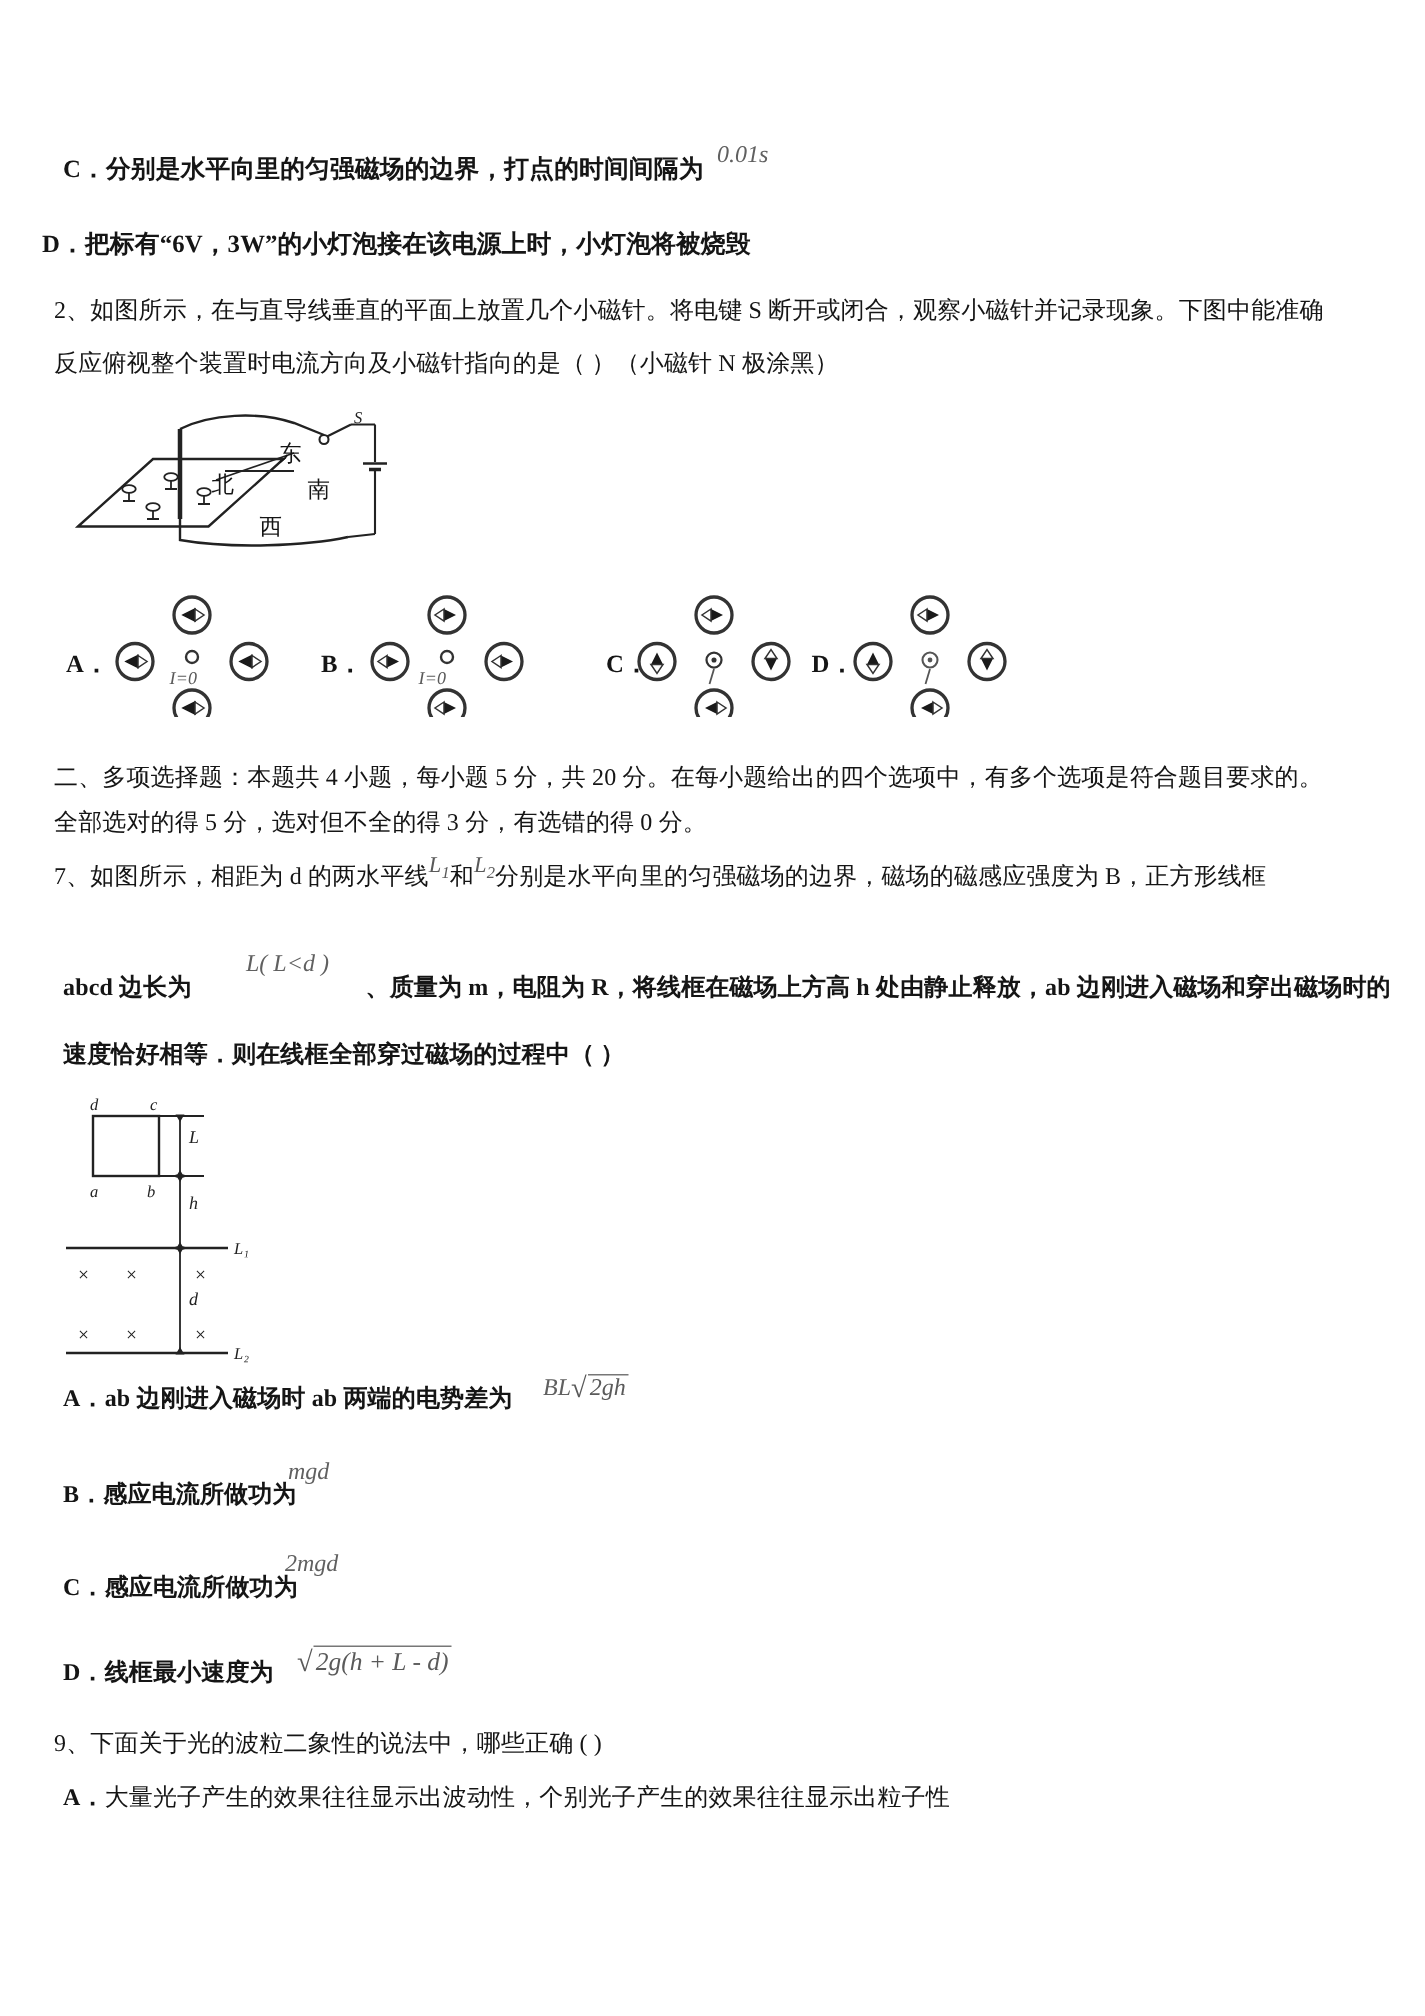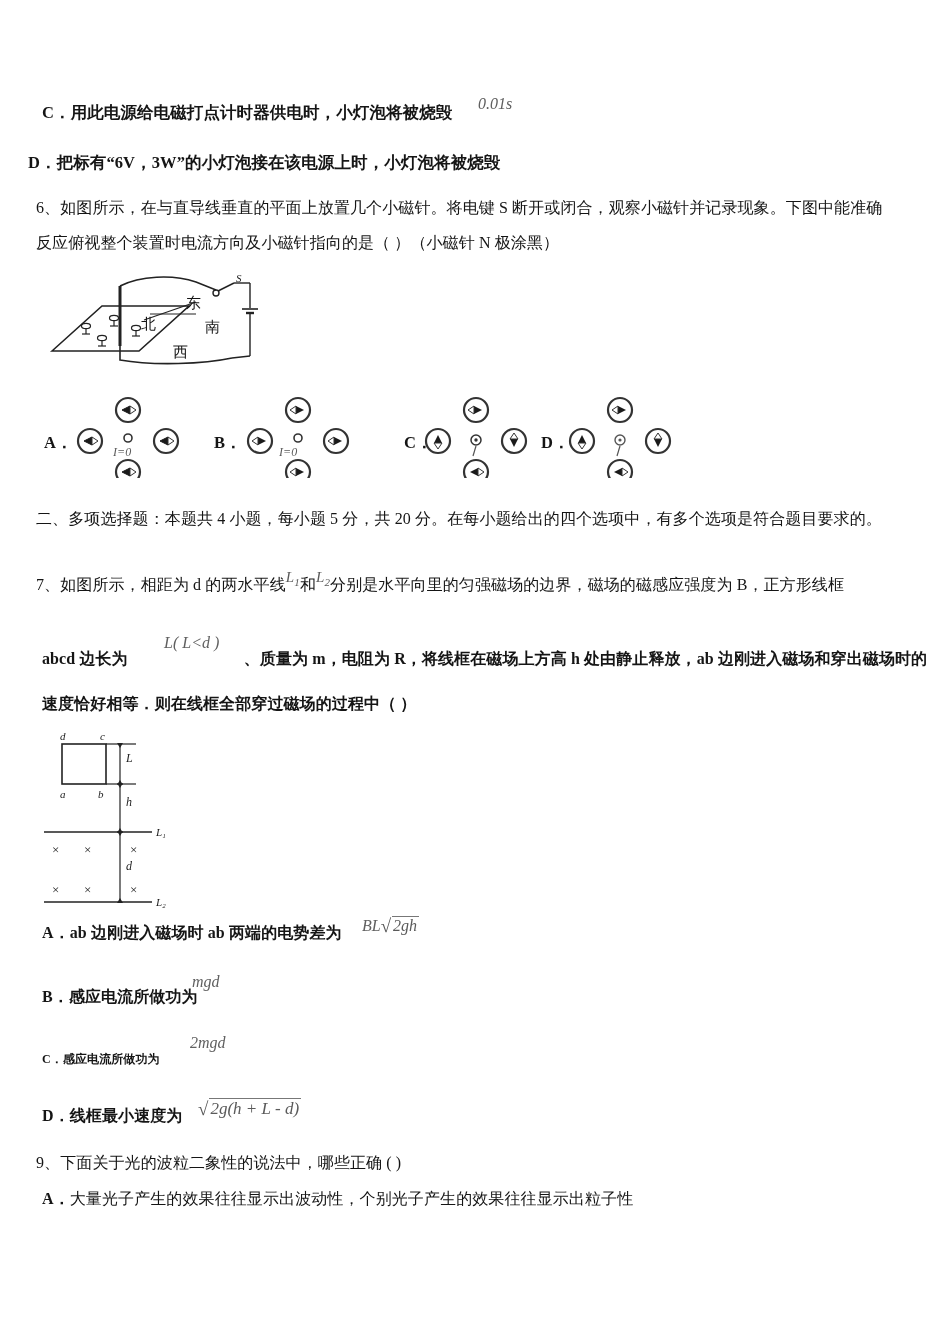--- a/index.html
+++ b/index.html
@@ -81,29 +81,29 @@
     font-size: 15px;
     margin-top: 32px;
   }
 </style>
 </head>
 <body>
 
 <div class="page">
 
   <div class="line bold" style="left:42px; top:102px;">
-    <span>C．</span><span>用此电源给电磁打点计时器供电时，小灯泡将被烧毁</span>
+    <span>C．</span><span>分别是水平向里的匀强磁场的边界，打点的时间间隔为</span>
   </div>
   <div class="sup-math" style="left:478px; top:95px;">0.01s</div>
 
   <div class="line bold" style="left:28px; top:152px;">
     <span>D．</span><span>把标有“6V，3W”的小灯泡接在该电源上时，小灯泡将被烧毁</span>
   </div>
 
-  <div class="line" style="left:36px; top:197px; font-size:16px;">6、如图所示，在与直导线垂直的平面上放置几个小磁针。将电键 S 断开或闭合，观察小磁针并记录现象。下图中能准确</div>
+  <div class="line" style="left:36px; top:197px; font-size:16px;">2、如图所示，在与直导线垂直的平面上放置几个小磁针。将电键 S 断开或闭合，观察小磁针并记录现象。下图中能准确</div>
   <div class="line" style="left:36px; top:232px; font-size:16px;">反应俯视整个装置时电流方向及小磁针指向的是（      ）（小磁针 N 极涂黑）</div>
 
   <div class="fig6" style="left:44px; top:268px;">
     <svg width="250" height="105" viewBox="0 0 250 105" xmlns="http://www.w3.org/2000/svg">
 
       <polygon points="8,83 58,38 145,38 95,83" fill="none" stroke="#222" stroke-width="1.6"></polygon>
 
       <line x1="76" y1="18" x2="76" y2="78" stroke="#222" stroke-width="3"></line>
 
       <path d="M76 18 C 96 8, 128 6, 152 14 L 172 22" fill="none" stroke="#222" stroke-width="1.6"></path>
@@ -244,20 +244,21 @@
         <polygon points="46,76 54,72 54,80" fill="#1a1a1a"></polygon>
           <polygon points="54,72 60,76 54,80" fill="#fff" stroke="#333"></polygon>
       </g>
       <circle cx="52" cy="44" r="5" fill="none" stroke="#555" stroke-width="1.4"></circle>
       <circle cx="52" cy="44" r="1.6" fill="#555"></circle>
       <line x1="52" y1="50" x2="49" y2="60" stroke="#555" stroke-width="1.2"></line>
     </svg>
   </div>
 
   <div class="line" style="left:36px; top:508px; font-size:16px;">二、多项选择题：本题共 4 小题，每小题 5 分，共 20 分。在每小题给出的四个选项中，有多个选项是符合题目要求的。</div>
+  <div class="line" style="left:36px; top:538px; font-size:16px;">全部选对的得 5 分，选对但不全的得 3 分，有选错的得 0 分。</div>
 
   <div class="line" style="left:36px; top:574px; font-size:16px;">
     <span>7、如图所示，相距为 d 的两水平线</span><span class="inline-sup math"><span>L</span><sub style="font-size:11px">1</sub></span><span>和</span><span class="inline-sup math"><span>L</span><sub style="font-size:11px">2</sub></span><span>分别是水平向里的匀强磁场的边界，磁场的磁感应强度为 B，正方形线框</span>
   </div>
 
   <div class="line bold" style="left:42px; top:648px; font-size:16px;">
     <span>abcd 边长为</span><span style="display:inline-block;width:116px"></span><span>、质量为 m，电阻为 R，将线框在磁场上方高 h 处由静止释放，ab 边刚进入磁场和穿出磁场时的</span>
   </div>
   <div class="sup-math" style="left:164px; top:634px;">L( L&lt;d )</div>
 
@@ -313,21 +314,21 @@
   </div>
   <div class="sup-math" style="left:362px; top:915px;">
     <span>BL</span><span class="sqrt"><span class="radsign">√</span><span class="radicand">2gh</span></span>
   </div>
 
   <div class="line bold" style="left:42px; top:986px; font-size:16px;">
     <span class="opt-label">B．</span><span>感应电流所做功为</span>
   </div>
   <div class="sup-math" style="left:192px; top:973px;">mgd</div>
 
-  <div class="line bold" style="left:42px; top:1048px; font-size:12px;">
+  <div class="line bold" style="left:42px; top:1048px; font-size:16px;">
     <span class="opt-label">C．</span><span>感应电流所做功为</span>
   </div>
   <div class="sup-math" style="left:190px; top:1034px;">2mgd</div>
 
   <div class="line bold" style="left:42px; top:1105px; font-size:16px;">
     <span class="opt-label">D．</span><span>线框最小速度为</span>
   </div>
   <div class="sup-math" style="left:198px; top:1098px; font-size:17px;">
     <span class="sqrt"><span class="radsign">√</span><span class="radicand">2g(h + L - d)</span></span>
   </div>

